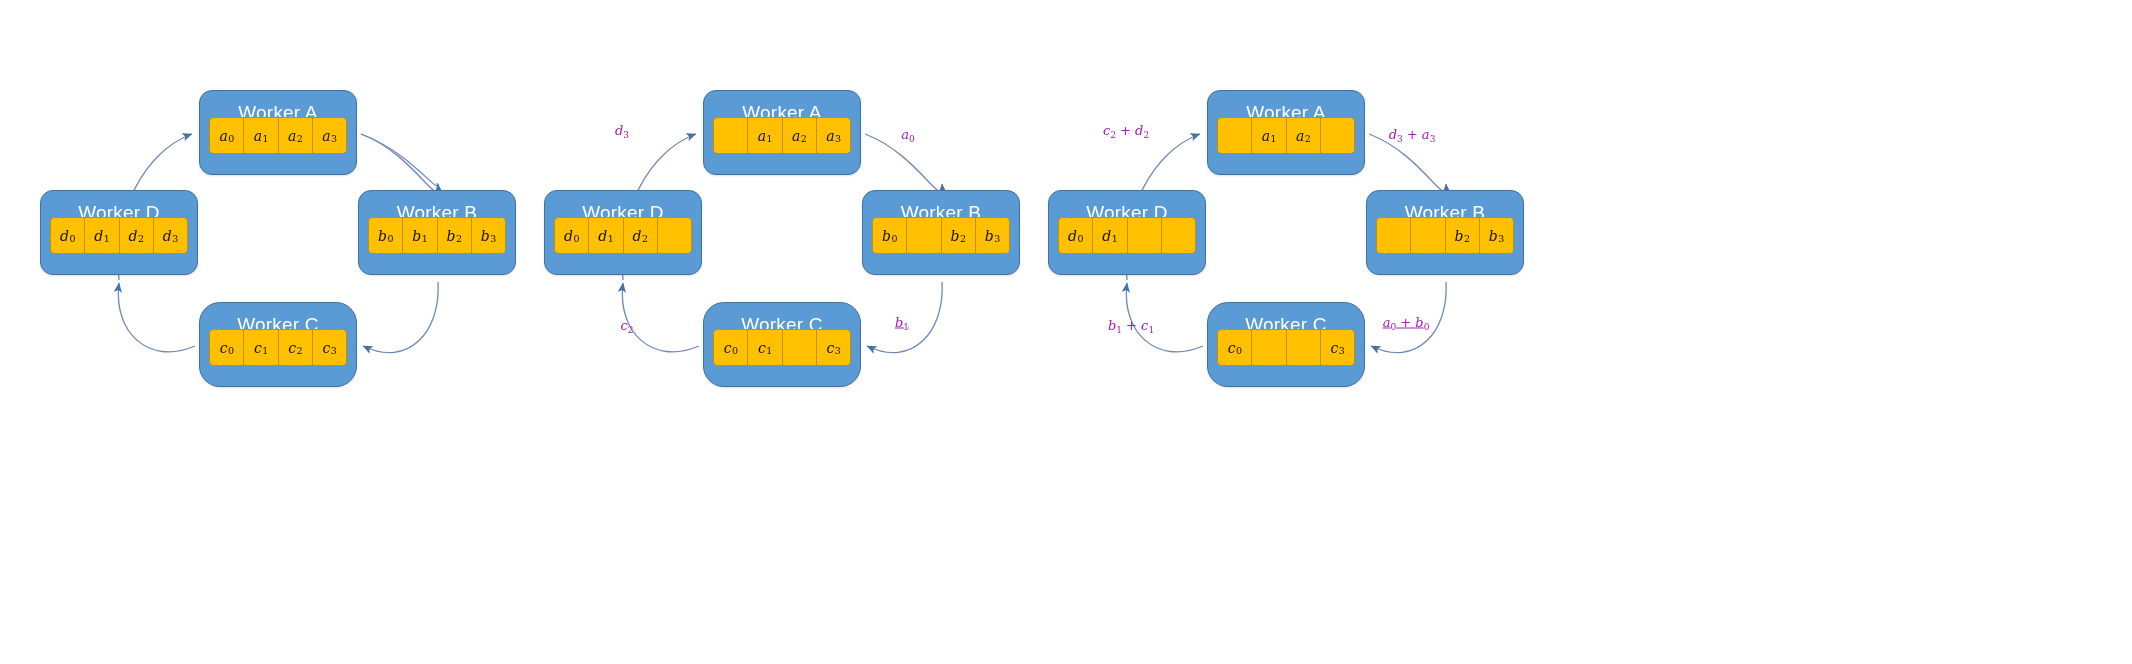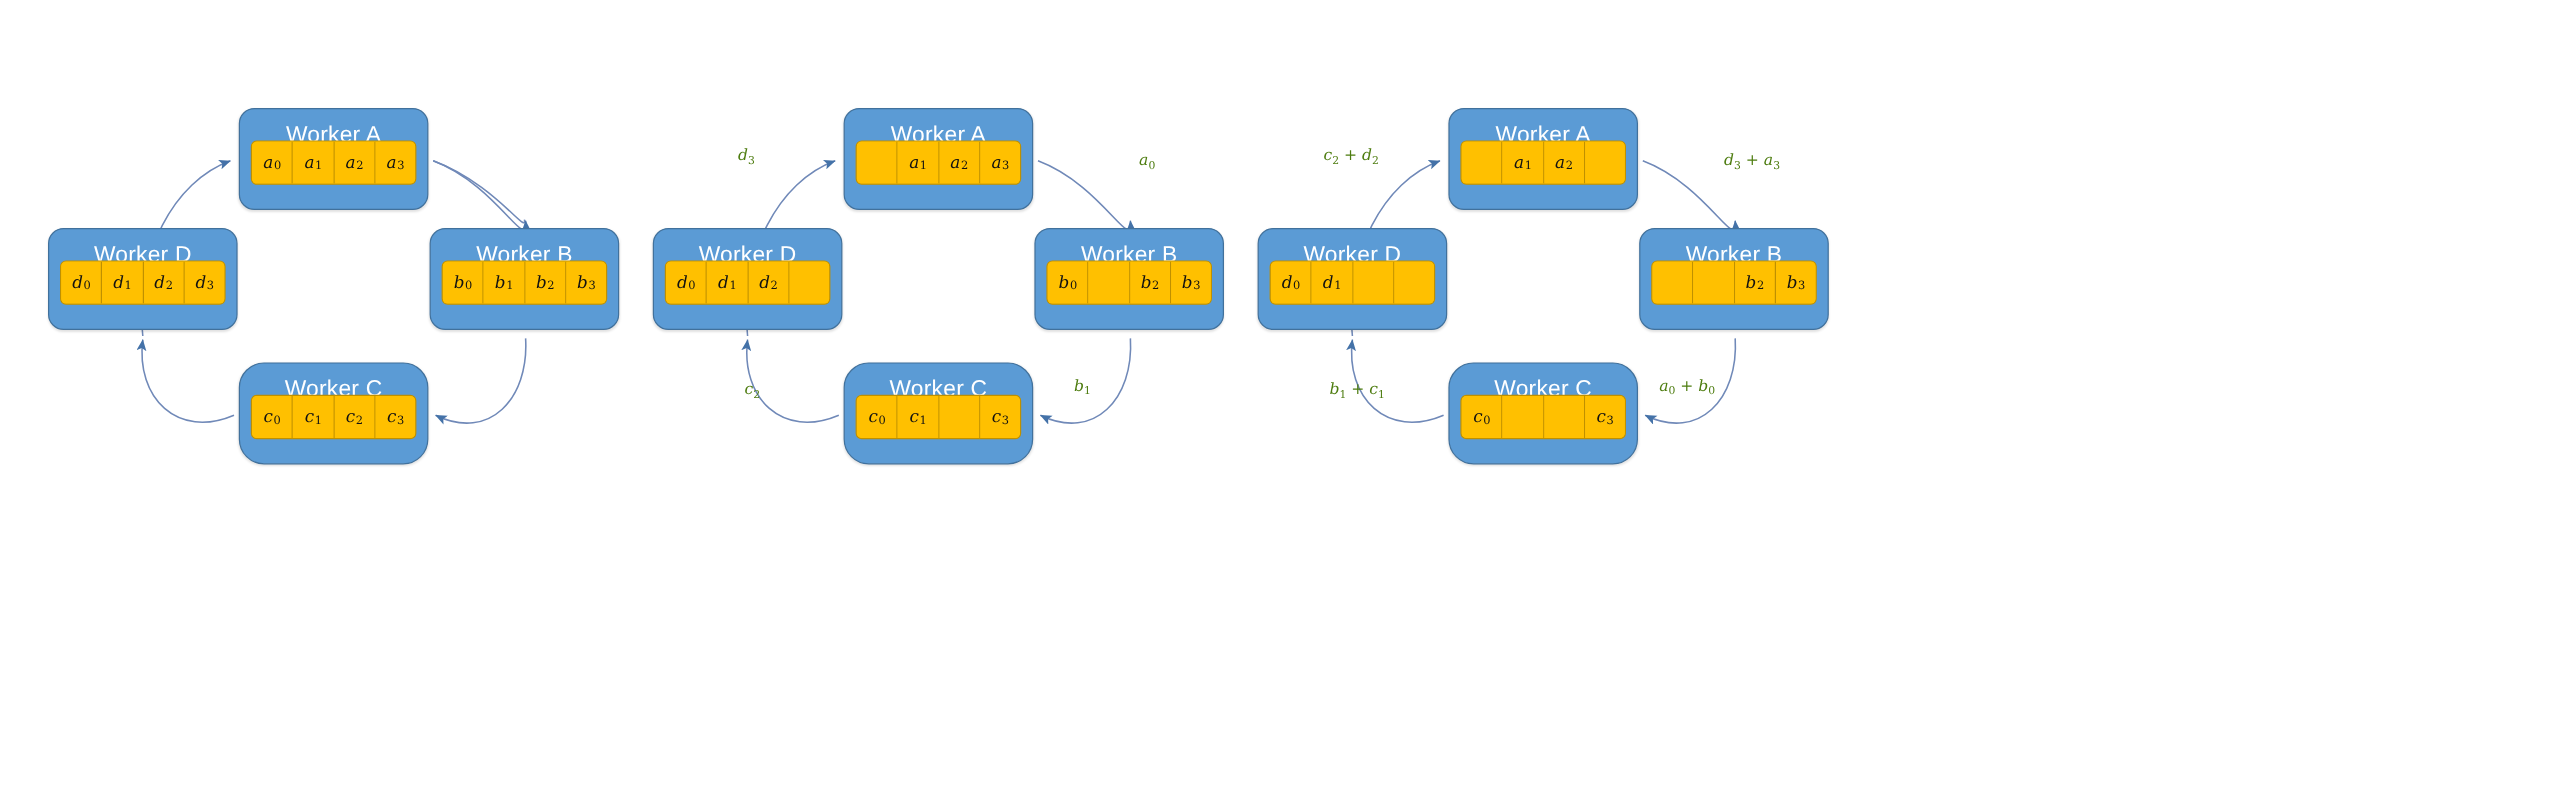--- a/index.html
+++ b/index.html
@@ -96,38 +96,38 @@
   .pos-A { left: 199px; top: 78px;  width: 158px; height: 85px; }
   .pos-B { left: 358px; top: 178px; width: 158px; height: 85px; }
   .pos-C { left: 199px; top: 290px; width: 158px; height: 85px; border-radius: 21px; }
   .pos-D { left: 40px;  top: 178px; width: 158px; height: 85px; }
 
   .edge-label {
     position: absolute;
     font-family: "DejaVu Serif", serif;
     font-style: italic;
     font-size: 13px;
-    color: #4d7c0f;
+    color: #a21caf;
     white-space: nowrap;
     line-height: 1;
   }
   .edge-label sub {
     font-size: 9px;
     font-style: normal;
     vertical-align: baseline;
     position: relative;
     top: 3px;
   }
   .edge-label .op {
     font-style: normal;
     font-family: "DejaVu Serif", serif;
   }
   .lbl-DA { left: 118px; top: 118px;  transform: translate(-50%, -50%); }
-  .lbl-AB { left: 404px; top: 122px;  transform: translate(-50%, -50%); margin-left: 48px; }
-  .lbl-BC { left: 398px; top: 310px;  transform: translate(-50%, -50%); }
+  .lbl-AB { left: 404px; top: 122px;  transform: translate(-50%, -50%); }
+  .lbl-BC { left: 398px; top: 310px;  transform: translate(-50%, -50%); text-decoration: underline; }
   .lbl-CD { left: 123px; top: 313px;  transform: translate(-50%, -50%); }
 </style>
 </head>
 <body>
 
 <div id="stage">
 
   <div class="panel" id="panel-1">
     <svg class="arrow-layer" viewBox="0 0 710 664" width="710" height="664">
       <defs>

